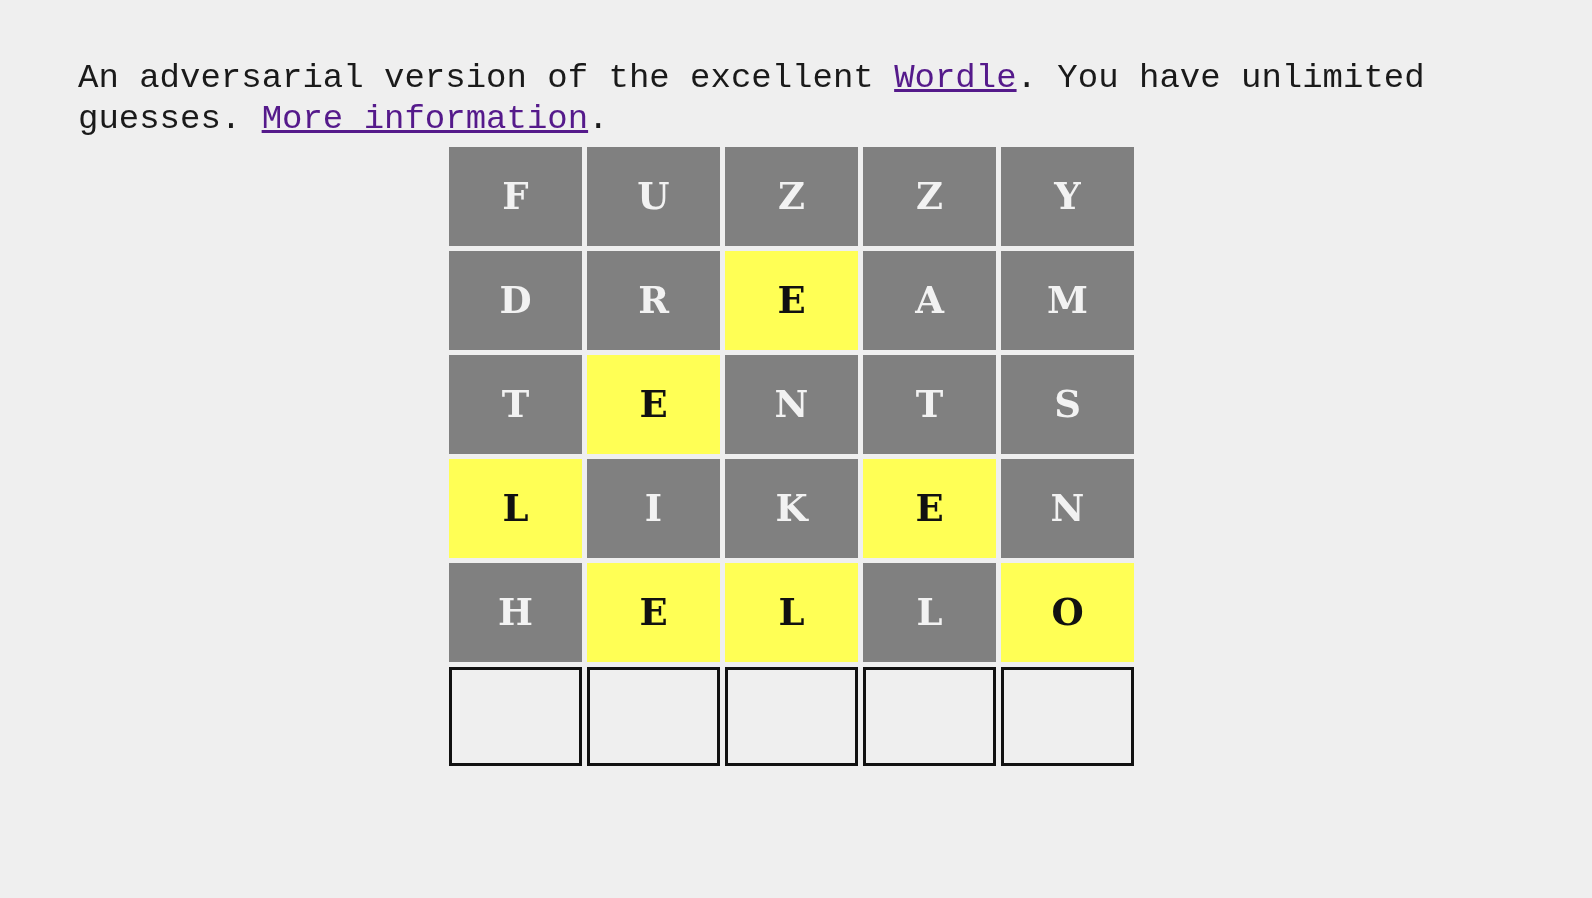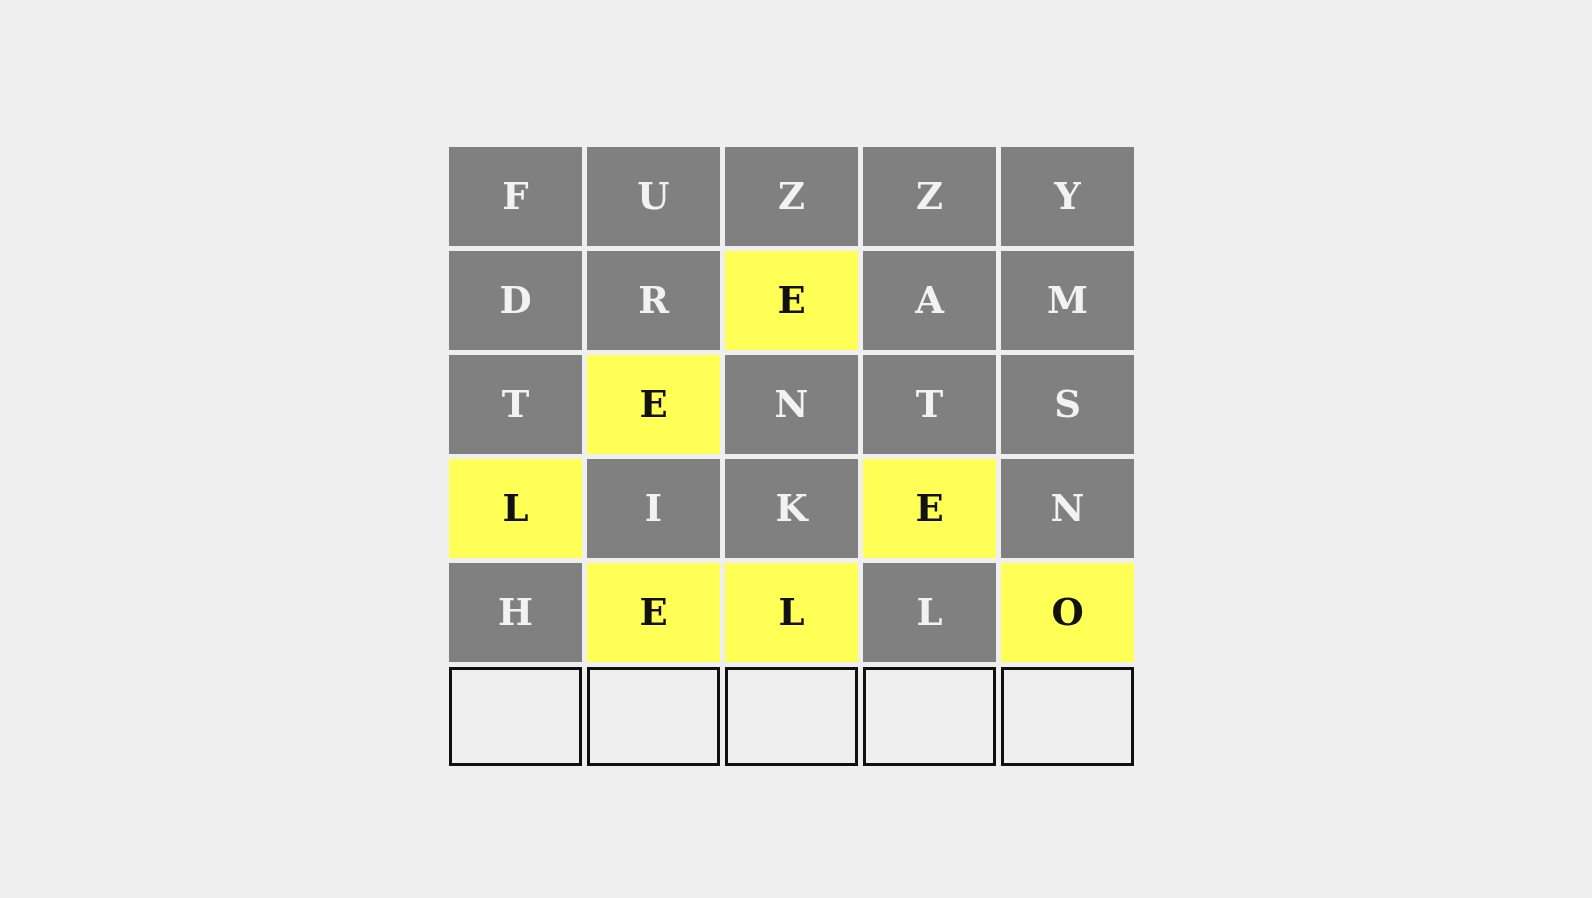--- a/index.html
+++ b/index.html
@@ -79,20 +79,21 @@
     background: #efefef;
     border: 3px solid #111111;
     color: transparent;
   }
 </style>
 </head>
 <body>
 
 <div class="page">
 
+  <p class="intro"><span>An adversarial version of the excellent </span><a href="#">Wordle</a><span>. You have unlimited guesses. </span><a href="#">More information</a><span>.</span></p>
 
   <div class="board" id="board">
       <div class="board-row">
         <div class="tile absent">F</div>
         <div class="tile absent">U</div>
         <div class="tile absent">Z</div>
         <div class="tile absent">Z</div>
         <div class="tile absent">Y</div>
       </div>
       <div class="board-row">

